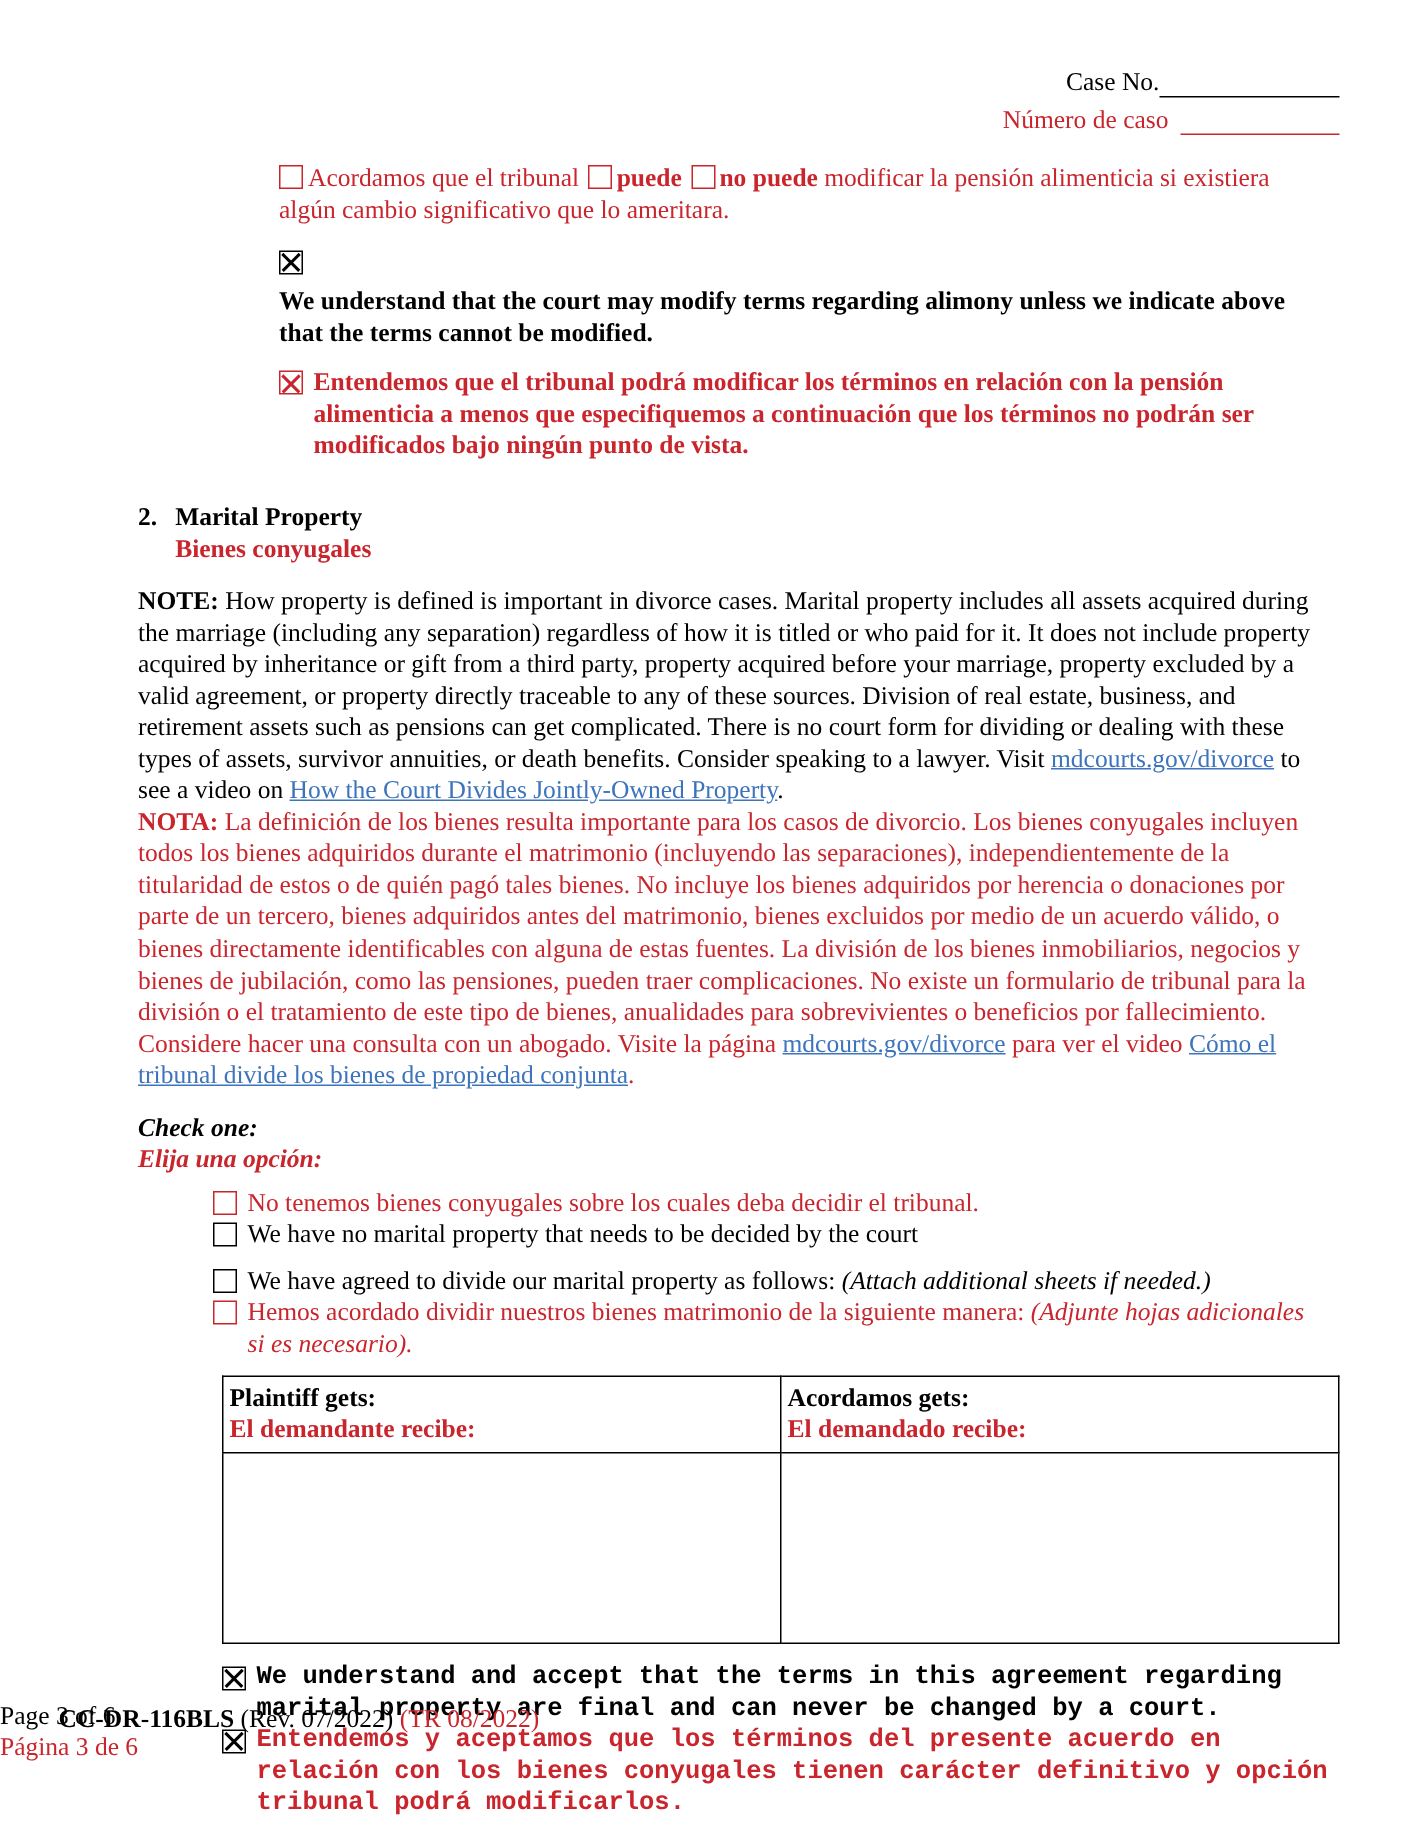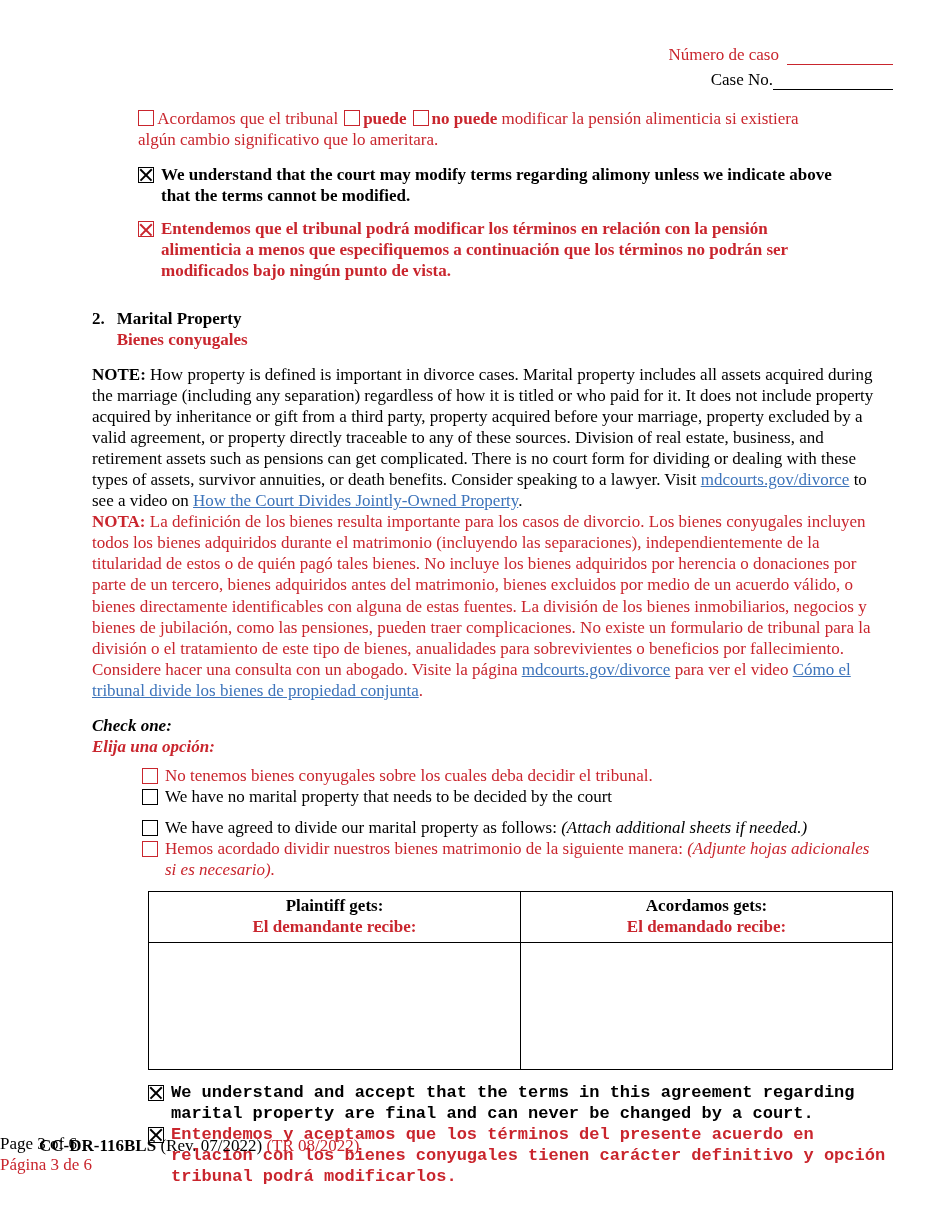--- a/index.html
+++ b/index.html
@@ -9,61 +9,61 @@
   .i{font-style:italic;}
   .red-text{color:var(--red);}
   .link{color:var(--link);text-decoration:underline;cursor:pointer;}
   
   .case-block{position:absolute;top:44px;right:57px;}
   .case-line{text-align:right;white-space:nowrap;margin-bottom:4px;}
   .blank{display:inline-block;width:120px;height:17px;border-bottom:1.5px solid #000;vertical-align:bottom;}
   .blank.red-blank{border-bottom-color:var(--red);width:106px;margin-left:8px;}
   
   .content{padding:0 72px 0 92px;}
-  .alimony{margin-left:46px;margin-top:108px;width:700px;}
+  .alimony{margin-left:94px;margin-top:108px;width:700px;}
   .para{margin:0;}
   .check-item{display:flex;gap:7px;align-items:flex-start;margin:0;}
   .check-item .cb{margin-top:3px;}
-  .mt14{margin-top:14px;} .mt12{margin-top:12px;} .mt10{margin-top:10px;}
+  .mt14{margin-top:14px;flex-direction:column;} .mt12{margin-top:12px;} .mt10{margin-top:10px;}
   
   .cb{display:inline-block;flex:none;width:14px;height:14px;border:1.6px solid #000;
       position:relative;vertical-align:-2px;color:#000;background:#fff;}
   .cb.red{border-color:var(--red);color:var(--red);}
   .cb.cb-inline{margin:0 3px 0 6px;}
   .cb.checked::before,.cb.checked::after{content:"";position:absolute;left:-1px;top:6.2px;width:16px;height:1.6px;background:currentColor;}
   .cb.checked::before{transform:rotate(45deg);}
   .cb.checked::after{transform:rotate(-45deg);}
   
   .sec-head{display:flex;gap:12px;margin-top:26px;}
   
   .note{margin:14px 0 0 0;width:786px;}
   .checkone{margin-top:14px;}
   .options{margin-left:50px;margin-top:8px;width:740px;}
   
   .prop-table{border-collapse:collapse;margin:10px 0 0 56px;width:745px;table-layout:fixed;}
   .prop-table th,.prop-table td{border:1.6px solid #000;padding:2px 4px;vertical-align:top;}
-  .prop-table th{text-align:center;font-weight:bold;padding:3px 4px 5px;}
+  .prop-table th{text-align:left;font-weight:bold;padding:3px 4px 5px;}
   .prop-table .body-row td{height:122px;}
   .finals{margin-left:56px;margin-top:12px;width:745px;font-family:Liberation Mono, monospace;}
   
   .footer{position:absolute;top:1133px;left:0;width:950px;}
   .footer-left{position:absolute;left:39px;top:2px;white-space:nowrap;}
   .footer-center{position:absolute;left:0;right:0;text-align:left;}
 </style>
 </head>
 <body>
 
 <div class="page">
 
   <div class="case-block">
+    <div class="case-line">
+      <span>Case No.</span><span class="blank"></span>
+    </div>
     <div class="case-line red-text">
       <span>Número de caso</span><span class="blank red-blank"></span>
-    </div>
-    <div class="case-line">
-      <span>Case No.</span><span class="blank"></span>
     </div>
   </div>
 
   <div class="content">
 
     <div class="alimony">
       <p class="para red-text"><span class="cb red"></span>
         <span>Acordamos que el tribunal</span><span class="cb red cb-inline"></span><span class="b">puede</span><span class="cb red cb-inline"></span><span class="b">no puede</span>
         <span>modificar la pensión alimenticia si existiera algún cambio significativo que lo ameritara.</span></p>
 

